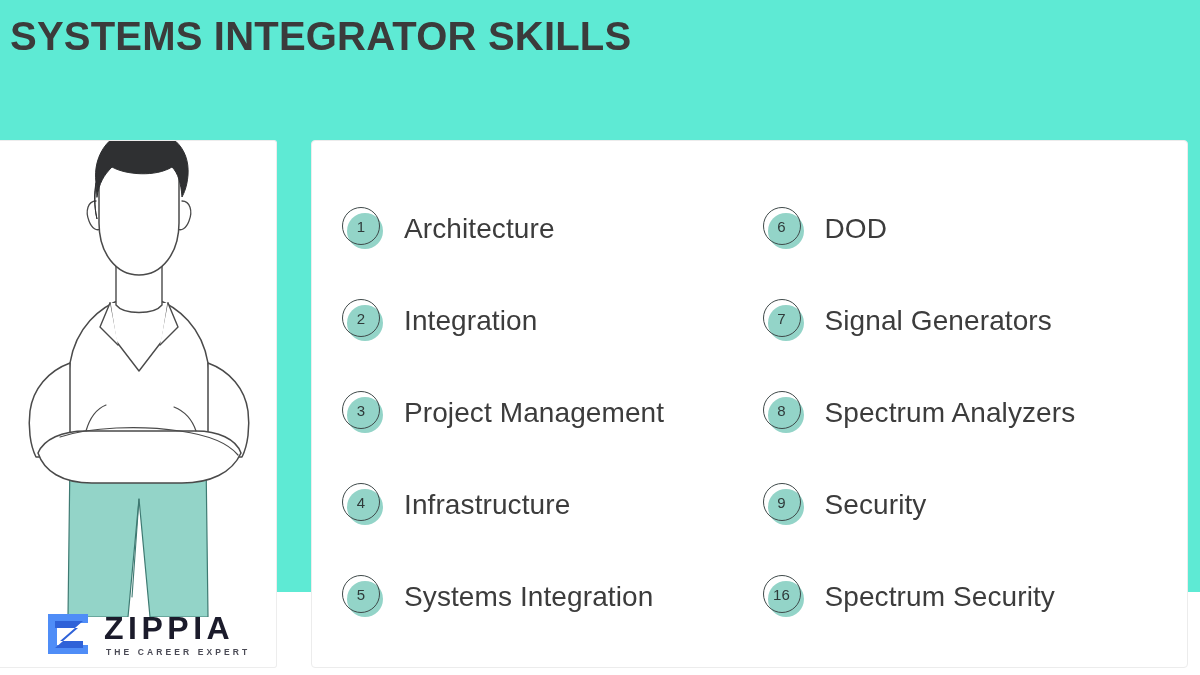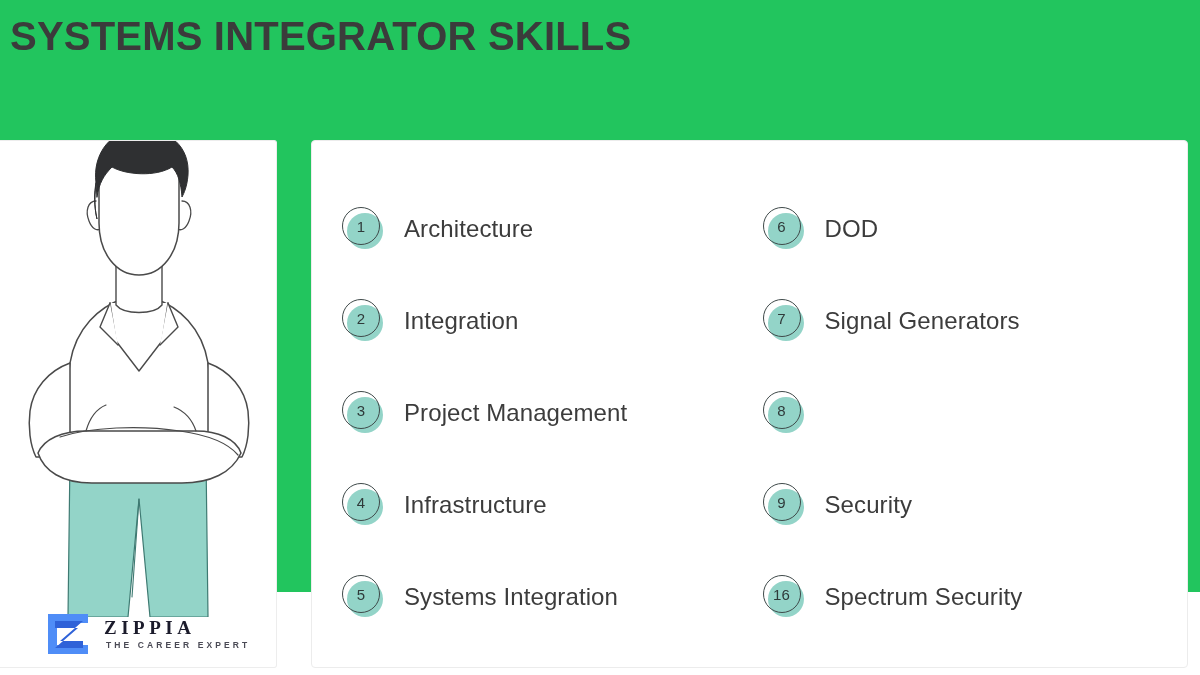--- a/index.html
+++ b/index.html
@@ -9,21 +9,21 @@
     height: 675px;
     background: #ffffff;
     font-family: "Liberation Sans", sans-serif;
     overflow: hidden;
   }
 
   #page {
     position: relative;
     width: 1200px;
     height: 592px;
-    background: #22c55e;
+    background: #5eead4;
   }
 
   
   #page-title {
     position: absolute;
     left: 10px;
     top: 14px;
     font-size: 40px;
     font-weight: bold;
     letter-spacing: 0.2px;
@@ -59,26 +59,25 @@
     position: absolute;
     left: 44px;
     top: 610px;
     display: flex;
     align-items: center;
     gap: 12px;
   }
   #zippia-mark { width: 48px; height: 48px; display: block; }
   #zippia-wordblock { display: flex; flex-direction: column; align-items: flex-start; }
   #zippia-wordmark {
-    font-size: 19px;
+    font-size: 32px;
     font-weight: bold;
     letter-spacing: 4.5px;
     color: #1b1b2b;
     line-height: 1;
-    font-family: Liberation Serif, serif;
   }
   #zippia-tagline {
     font-size: 8.5px;
     letter-spacing: 3.1px;
     color: #4a4a55;
     margin-top: 4px;
     margin-left: 2px;
     line-height: 1;
     font-weight: bold;
   }
@@ -146,21 +145,21 @@
     height: 38px;
     display: flex;
     align-items: center;
     justify-content: center;
     font-size: 15px;
     color: #2f3a3a;
     letter-spacing: 0.2px;
   }
 
   .skill-label {
-    font-size: 24px;
+    font-size: 28px;
     color: #3c3c3c;
     letter-spacing: 0.1px;
     white-space: nowrap;
     line-height: 1;
   }
 </style>
 </head>
 <body>
 
 <div id="page">
@@ -264,20 +263,21 @@
         </div>
         <div class="skill-label">Project Management</div>
       </div>
 
       <div class="skill-item">
         <div class="badge">
           <div class="badge-fill"></div>
           <div class="badge-ring"></div>
           <div class="badge-num">8</div>
         </div>
+        <div class="skill-label">Spectrum Analyzers</div>
       </div>
 
       <div class="skill-item">
         <div class="badge">
           <div class="badge-fill"></div>
           <div class="badge-ring"></div>
           <div class="badge-num">4</div>
         </div>
         <div class="skill-label">Infrastructure</div>
       </div>

